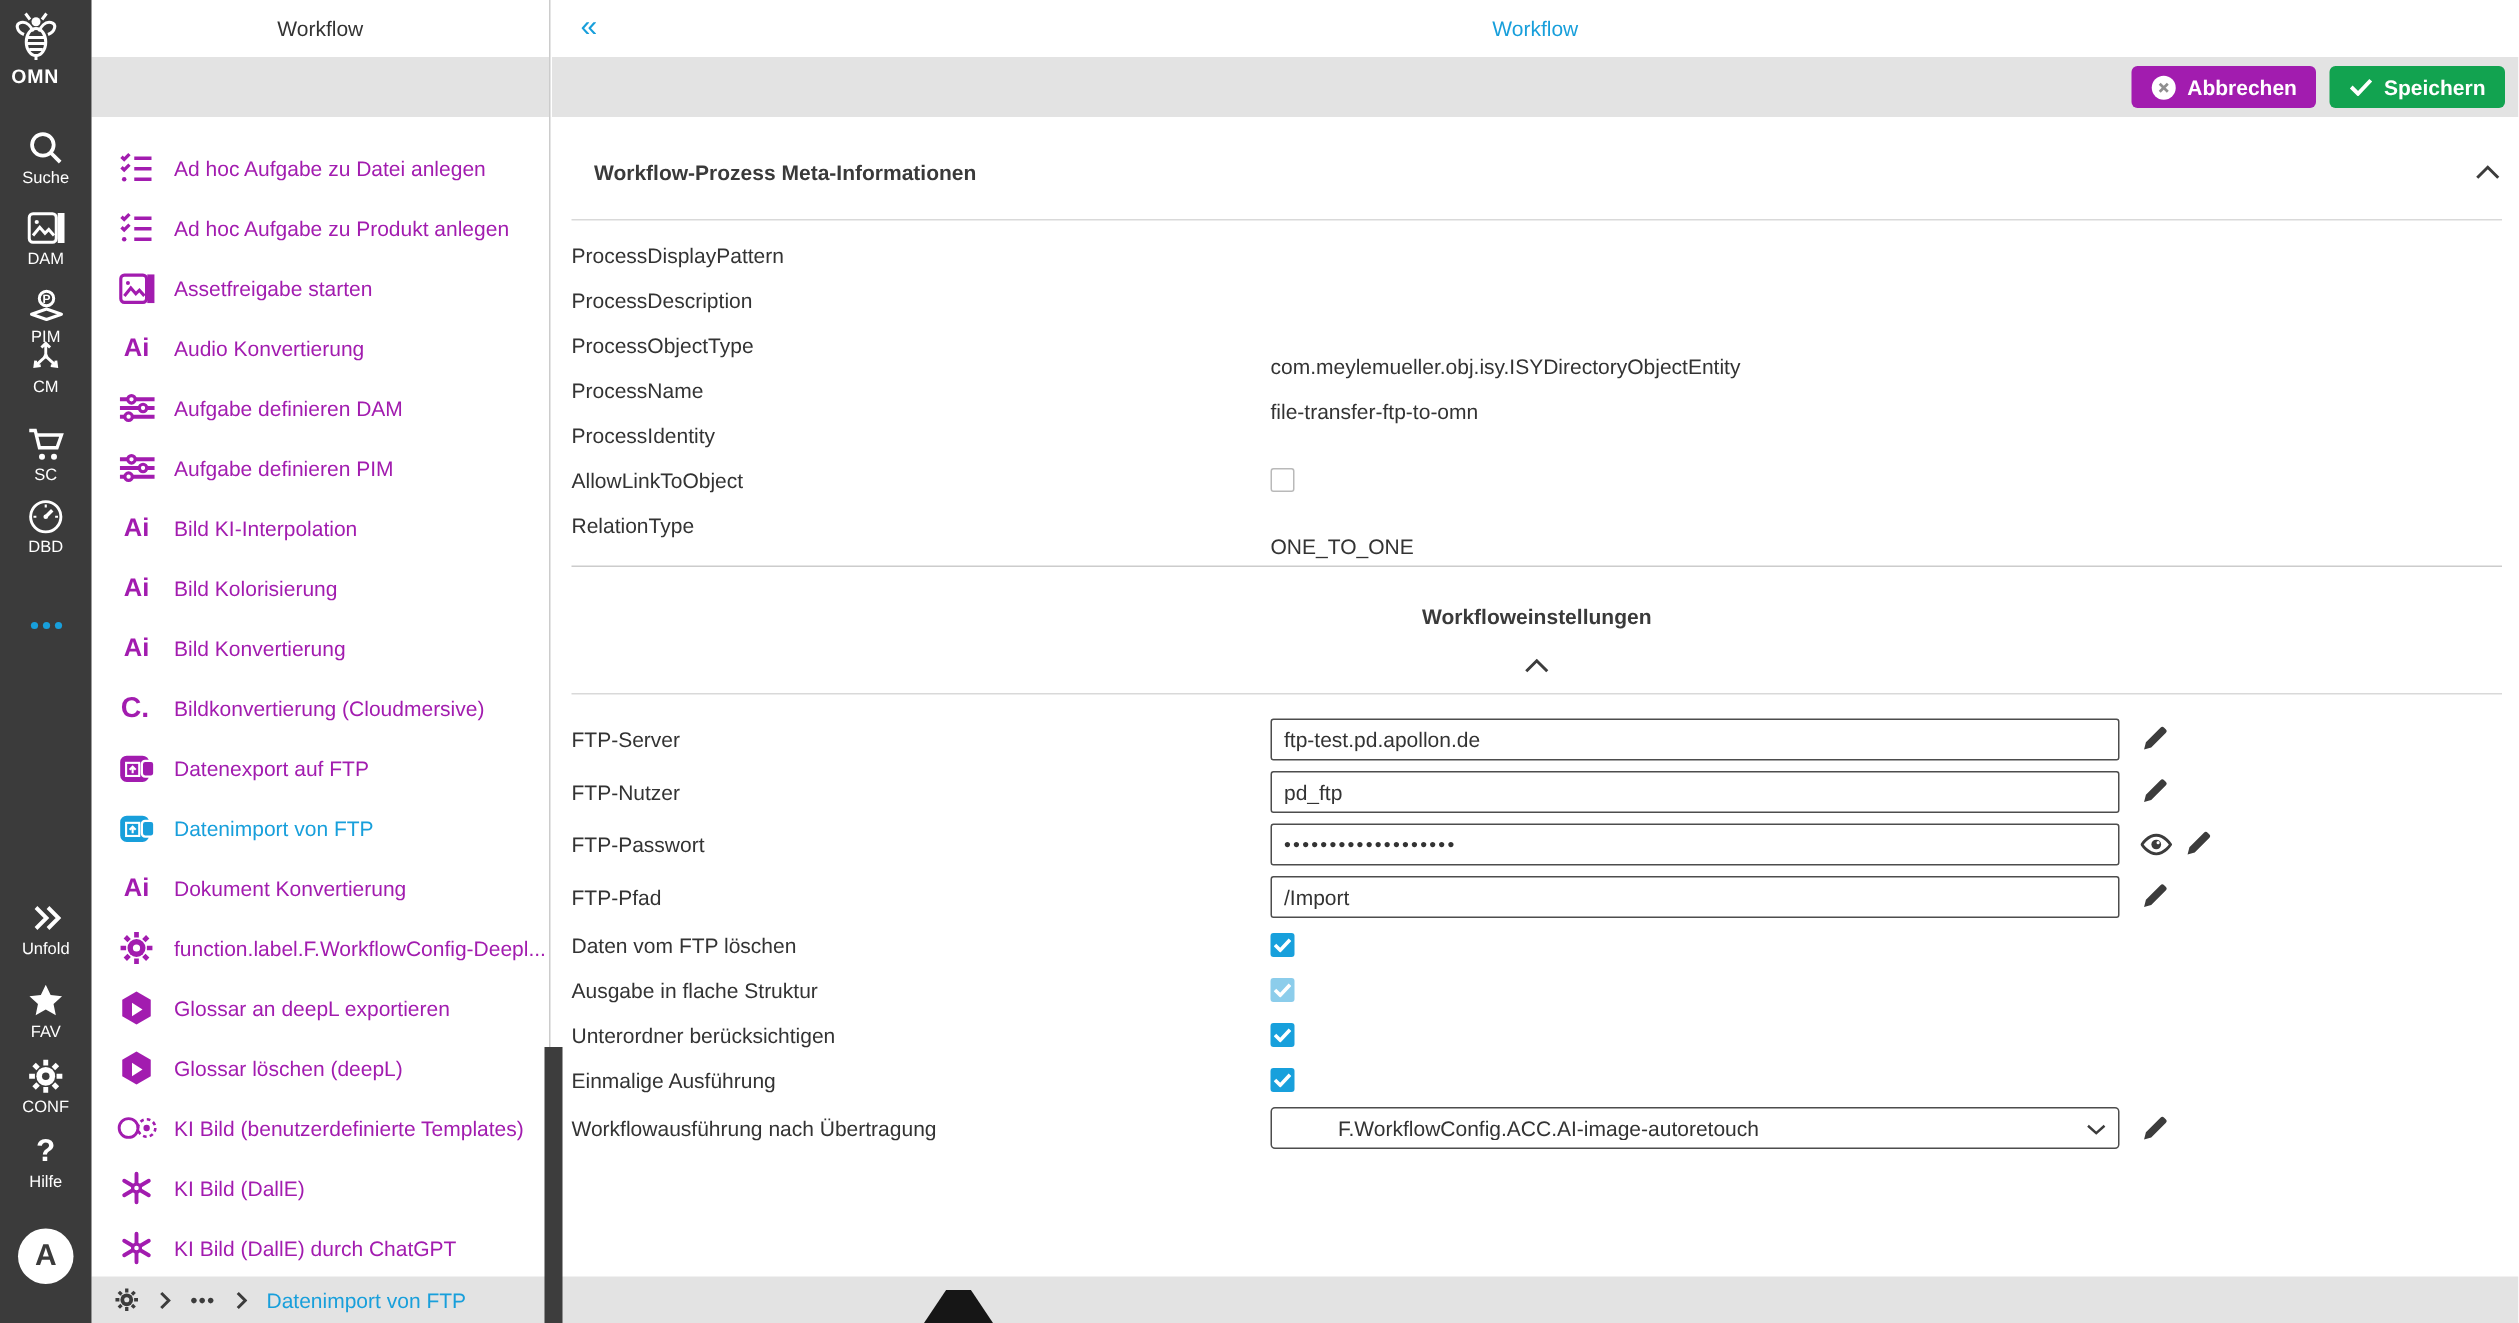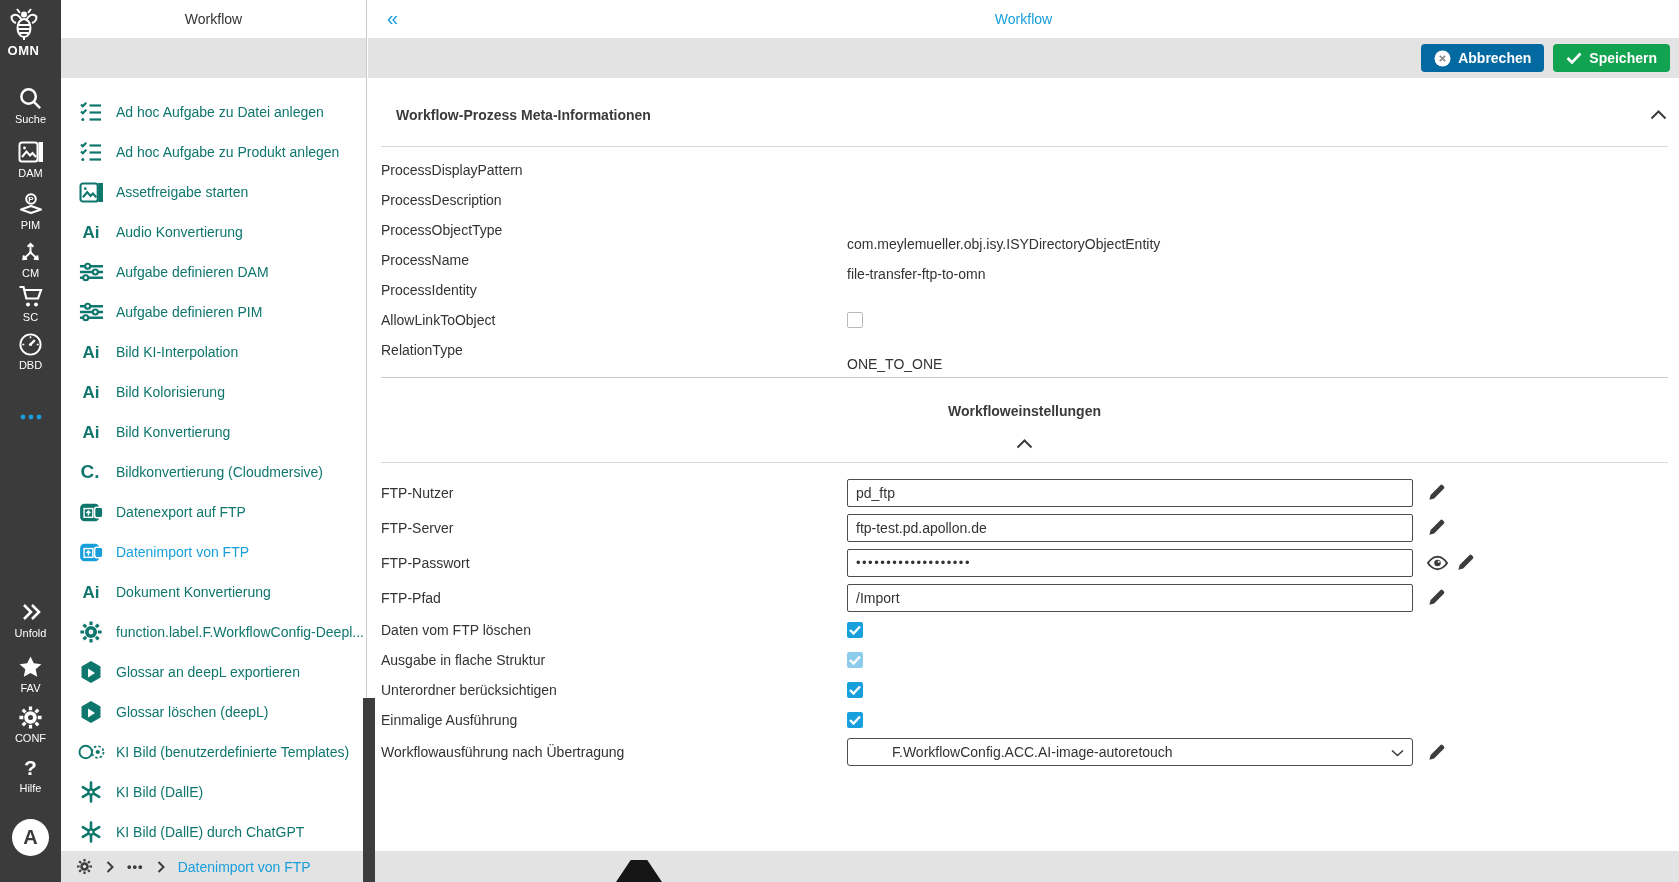--- a/index.html
+++ b/index.html
@@ -21,33 +21,33 @@
   .avatar { position:absolute; top:819px; left:12px; width:37px; height:37px; border-radius:50%;
     background:#fff; color:#3b3b3b; font-size:20px; font-weight:bold;
     display:flex; align-items:center; justify-content:center; cursor:pointer; }
 
   
   .panel { position:absolute; left:61px; top:0; width:306px; height:851px; background:#fff; border-right:1px solid #ccc; }
   .panel-header { height:38px; display:flex; align-items:center; justify-content:center; color:#333; }
   .panel-toolbar { height:40px; background:#e3e3e3; }
   .panel-list { position:absolute; top:78px; left:0; right:0; bottom:0; margin:0; padding:0; list-style:none; overflow:hidden; }
   .wf-item { position:absolute; left:0; width:100%; height:40px; display:flex; align-items:center;
-    padding-left:15px; cursor:pointer; color:#0f766e; }
+    padding-left:15px; cursor:pointer; color:#a21caf; }
   .wf-icon { width:30px; margin-right:10px; display:flex; justify-content:center; flex:none;text-align:center; }
   .wf-item.selected { color:#189fdb; }
 
   
   .main { position:absolute; left:368px; top:0; right:0; height:851px; background:#fff; }
   .main-header { height:38px; position:relative; }
   .back-btn { position:absolute; left:19px; top:6px; font-size:20px; color:#189fdb; cursor:pointer; line-height:1.2; }
   .main-title { position:absolute; inset:0; display:flex; align-items:center; justify-content:center; color:#189fdb; }
   .main-toolbar { height:40px; background:#e3e3e3; display:flex; align-items:center; justify-content:flex-end; gap:9px; padding-right:9px; }
   .btn { height:28px; border:none; border-radius:4px; color:#fff; font-size:14px; font-weight:600;
     display:flex; align-items:center; gap:7px; padding:0 13px; cursor:pointer; font-family:inherit; }
-  .btn-cancel { background:#0369a1; }
+  .btn-cancel { background:#a21caf; }
   .btn-save { background:#12a350; }
 
   .content { padding:0 11px 0 13px; }
   .form-section + .form-section { border-top:1px solid #ccc; margin-top:12px; }
   .sec-head { display:flex; align-items:center; justify-content:space-between; padding-top:14px; }
   .form-section + .form-section .sec-head { padding-top:10px;flex-direction:column; }
   .sec-title { margin:15px; font-size:14px; font-weight:bold; color:#3a3a3a; }
   .collapse-btn { cursor:pointer; padding:2px 1px; }
   .sec-rule { border:none; border-top:1px solid #d9d9d9; margin:8px 0 0 0; }
   .rows-meta { padding-top:8px; }
@@ -130,21 +130,21 @@
     <div class="side-item" style="top:192px">
       <span class="icon ">
         <svg width="26" height="25" viewBox="0 0 26 25">
           <circle cx="13" cy="7" r="4.8" fill="none" stroke="#fff" stroke-width="2"></circle>
           <text x="13" y="9.8" text-anchor="middle" font-size="8" font-weight="bold" fill="#fff" font-family="sans-serif">P</text>
           <path d="M3 17.5 13 14l10 3.5L13 21z" fill="none" stroke="#fff" stroke-width="2" stroke-linejoin="round"></path>
         </svg>
       </span>
       <span class="side-label">PIM</span>
     </div>
-    <div class="side-item" style="top:240px">
+    <div class="side-item" style="top:225px">
       <span class="icon ">
         <svg width="25" height="25" viewBox="0 0 26 26" fill="none" stroke="#fff" stroke-width="2">
           <path d="M13 13V4M10 7l3-3 3 3"></path>
           <path d="m13 13-6.5 6M6 16l-.5 4 4-.5"></path>
           <path d="m13 13 6.5 6M20 16l.5 4-4-.5"></path>
           <circle cx="13" cy="13" r="1.6" fill="#fff" stroke="none"></circle>
         </svg>
       </span>
       <span class="side-label">CM</span>
     </div>
@@ -483,33 +483,33 @@
         <h2 class="sec-title">Workfloweinstellungen</h2>
         <span class="collapse-btn"><span class="icon ">
               <svg width="17" height="10" viewBox="0 0 17 10" fill="none" stroke="#3c3c3c" stroke-width="2">
                 <path d="m1.5 8.5 7-7 7 7"></path>
               </svg>
             </span></span>
       </div>
       <hr class="sec-rule">
       <div class="rows rows-settings">
           <div class="row row-input">
-            <label>FTP-Nutzer</label>
-            <input type="text" class="tbox" value="pd_ftp" style="">
+            <label>FTP-Server</label>
+            <input type="text" class="tbox" value="ftp-test.pd.apollon.de" style="">
             <span class="action-btn">
               <span class="icon ">
                 <svg width="19" height="19" viewBox="0 0 20 20">
                   <path d="M2.5 17.5l1.3-5L14 2.3a1.8 1.8 0 0 1 2.6 0l1.1 1.1a1.8 1.8 0 0 1 0 2.6L7.5 16.2z" fill="#3c3c3c"></path>
                 </svg>
               </span>
             </span>
           </div>
           <div class="row row-input">
-            <label>FTP-Server</label>
-            <input type="text" class="tbox" value="ftp-test.pd.apollon.de" style="">
+            <label>FTP-Nutzer</label>
+            <input type="text" class="tbox" value="pd_ftp" style="">
             <span class="action-btn">
               <span class="icon ">
                 <svg width="19" height="19" viewBox="0 0 20 20">
                   <path d="M2.5 17.5l1.3-5L14 2.3a1.8 1.8 0 0 1 2.6 0l1.1 1.1a1.8 1.8 0 0 1 0 2.6L7.5 16.2z" fill="#3c3c3c"></path>
                 </svg>
               </span>
             </span>
           </div>
           <div class="row row-input">
             <label>FTP-Passwort</label>

